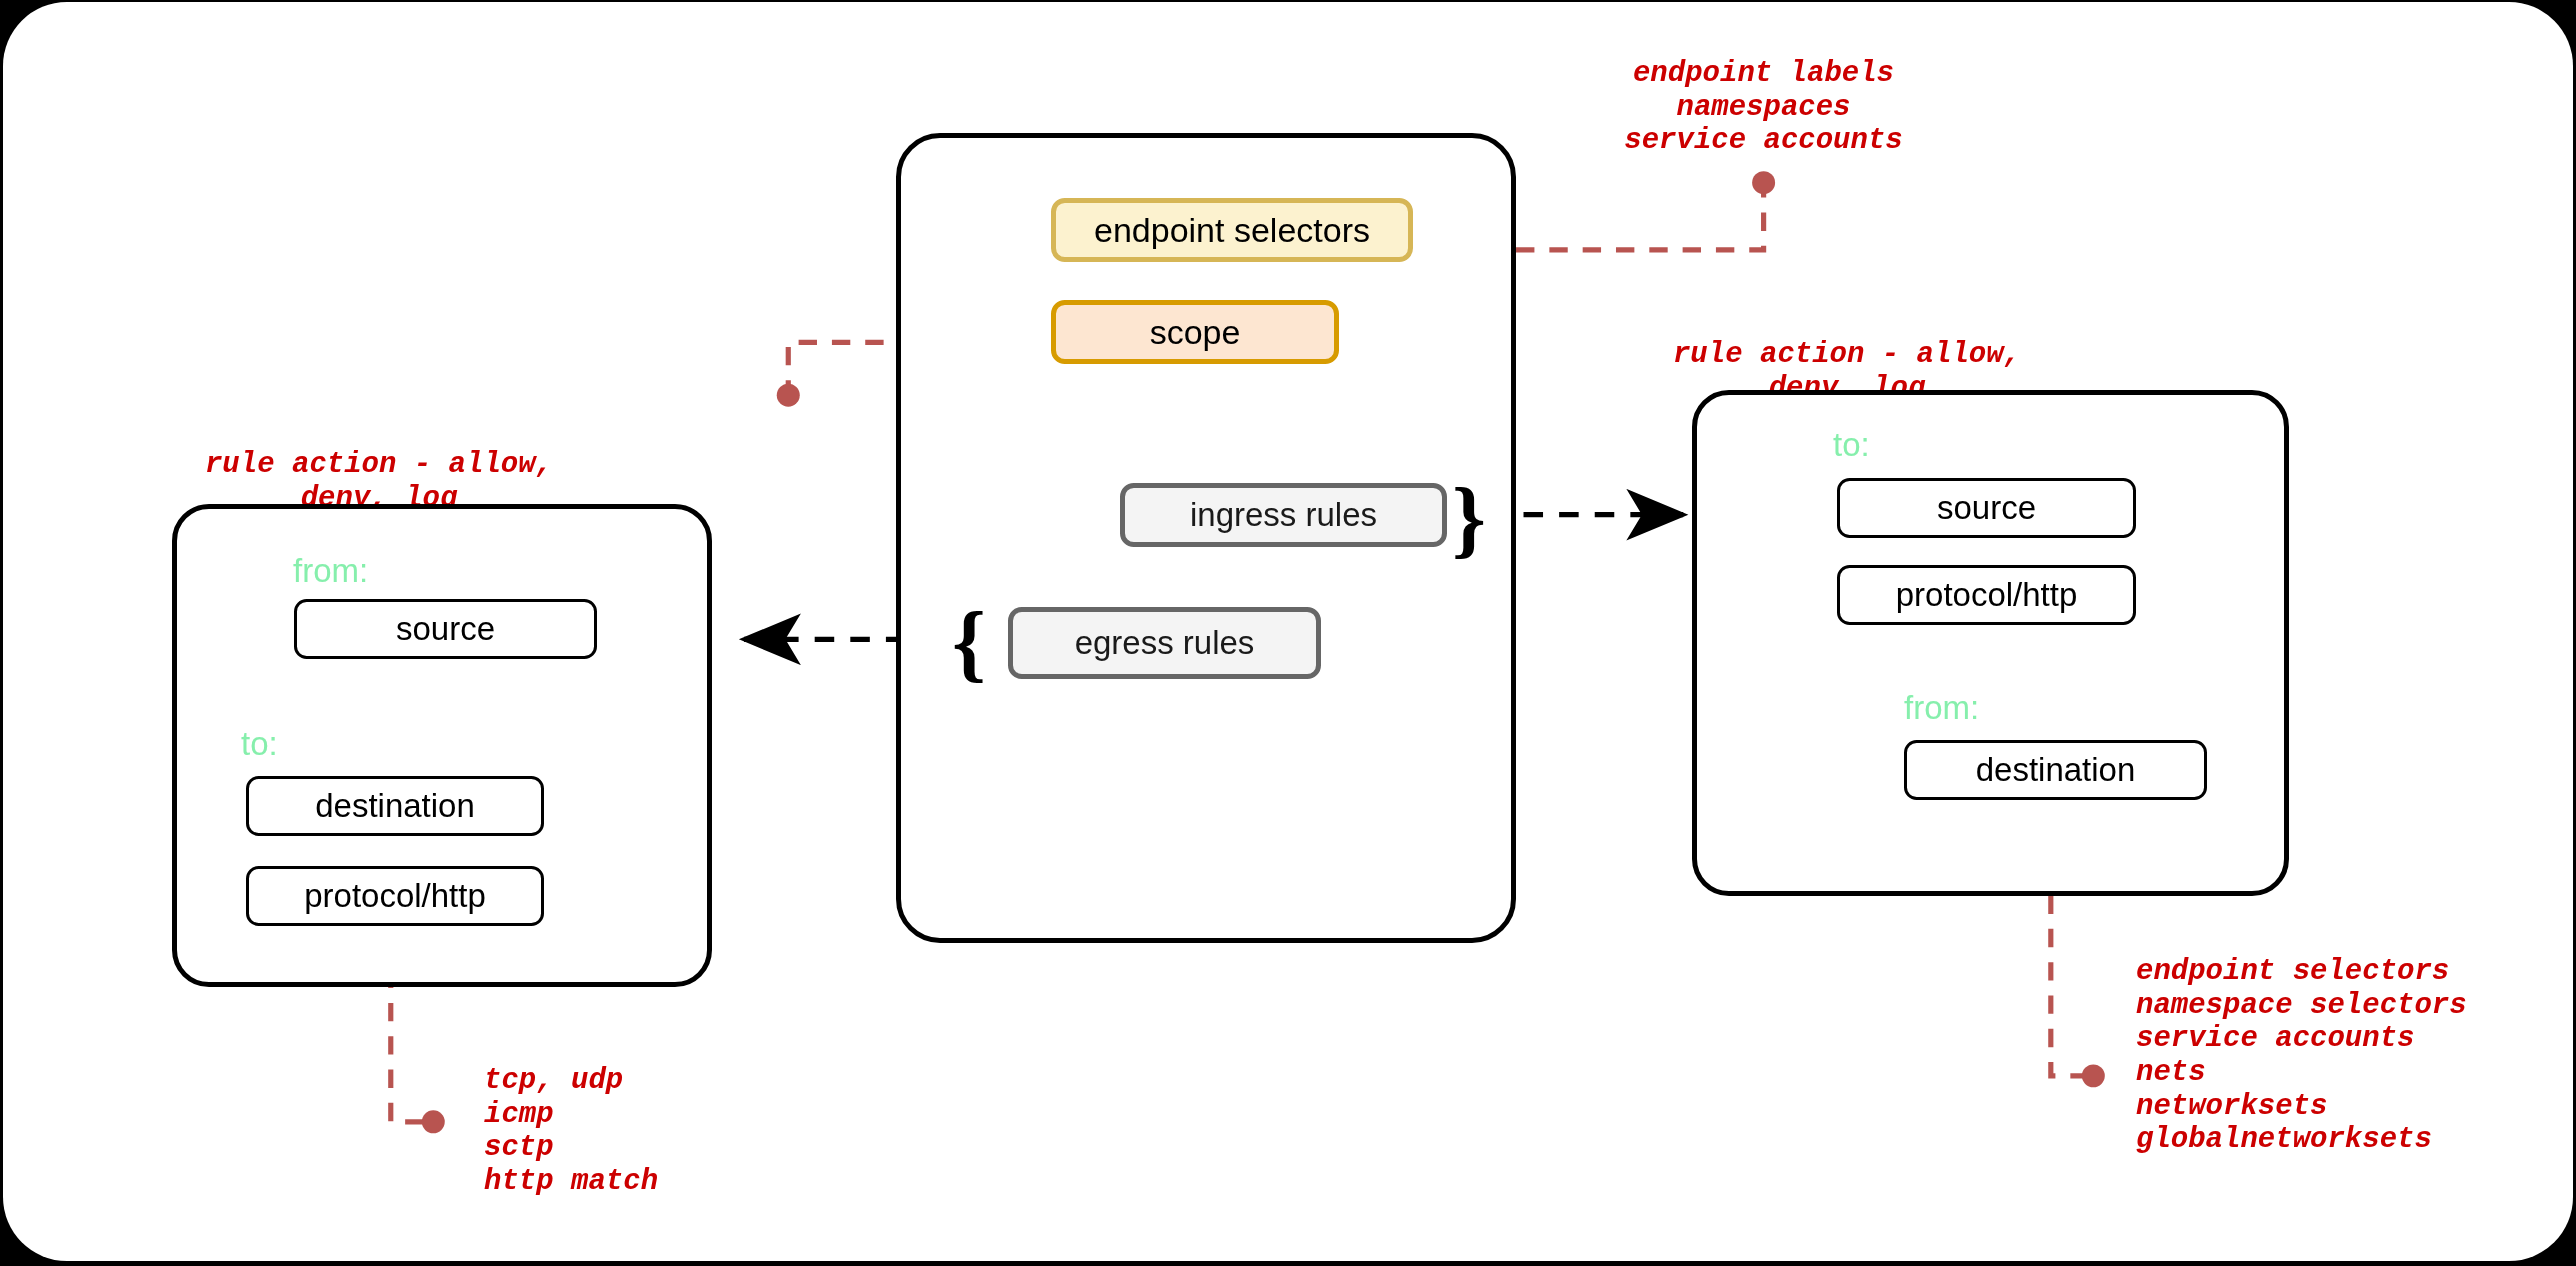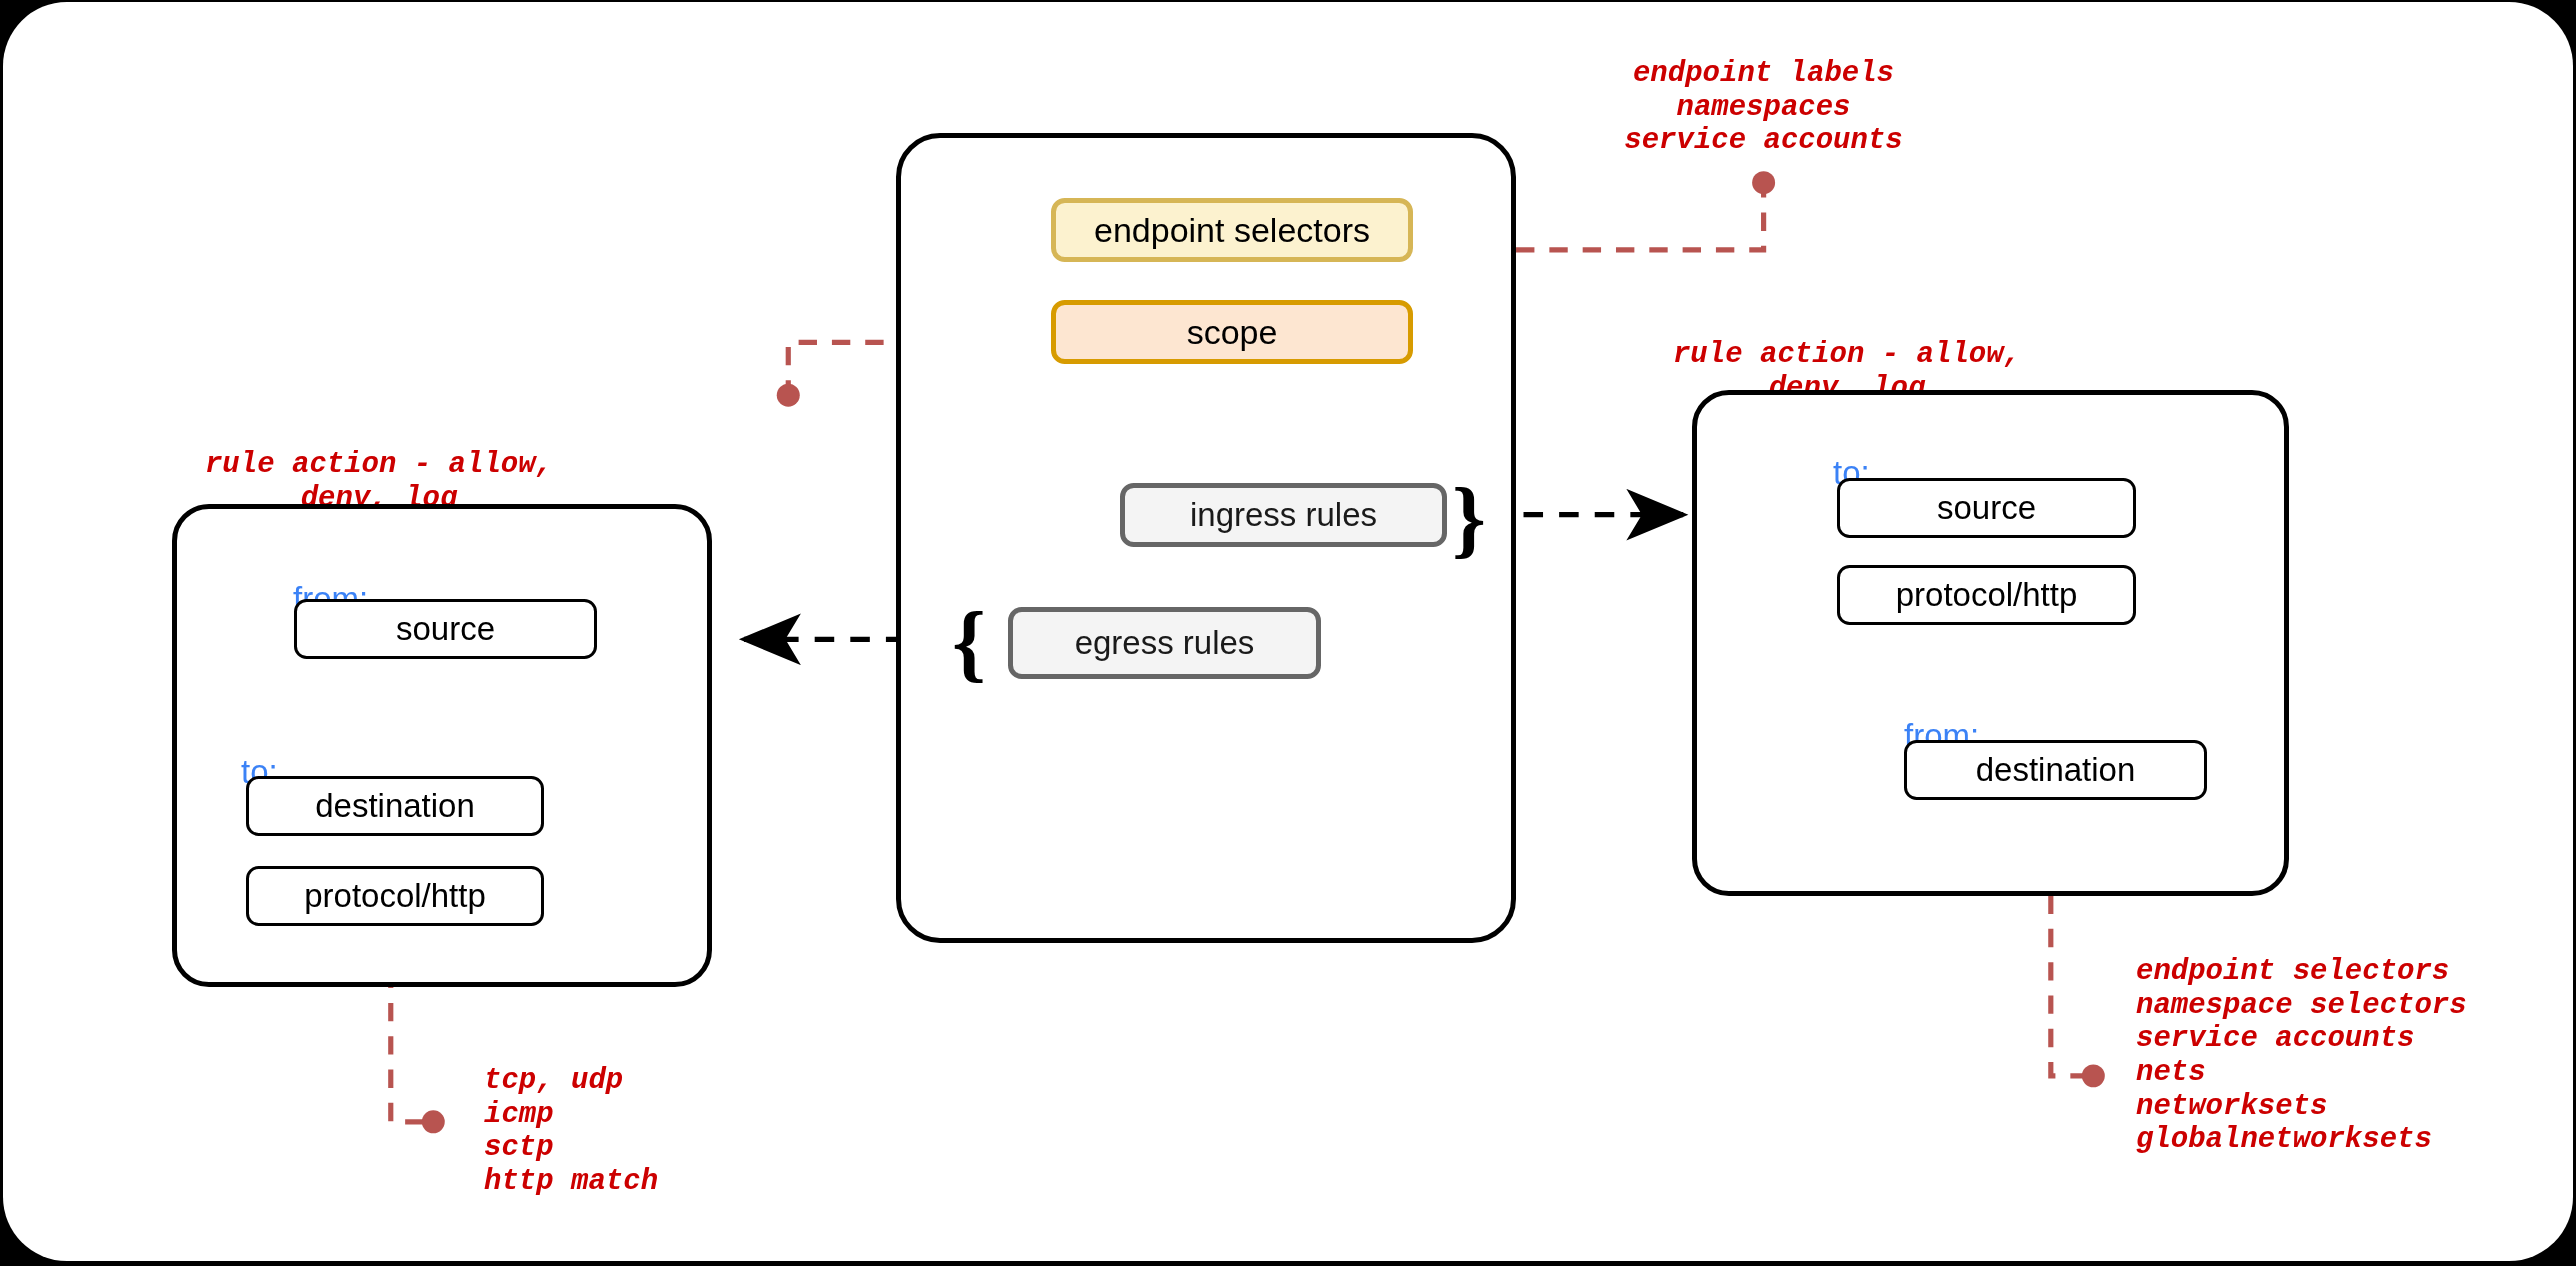--- a/index.html
+++ b/index.html
@@ -58,23 +58,22 @@
     align-items: center;
     justify-content: center;
     color: #000000;
     font-size: 33px;
   }
 
   
   .field-label {
     position: absolute;
     font-size: 33px;
-    color: #3b82f6;
+    color: #86efac;
     white-space: nowrap;
-    margin-top: 28px;
   }
 
   
   .fill-box {
     position: absolute;
     box-sizing: border-box;
     border-radius: 13.8px;
     display: flex;
     align-items: center;
     justify-content: center;
@@ -82,21 +81,21 @@
     color: #000000;
   }
   #endpoint-selectors-box {
     left: 1051px; top: 198px;
     width: 362px; height: 64px;
     background: #FCF2CF;
     border: 5.2px solid #D6B656;
   }
   #scope-box {
     left: 1051px; top: 300px;
-    width: 362px; height: 64px;
+    width: 288px; height: 64px;
     background: #FDE6D1;
     border: 5.2px solid #D79B00;
   }
 
   
   .gray-box {
     position: absolute;
     box-sizing: border-box;
     border-radius: 13.8px;
     background: #F4F4F4;

